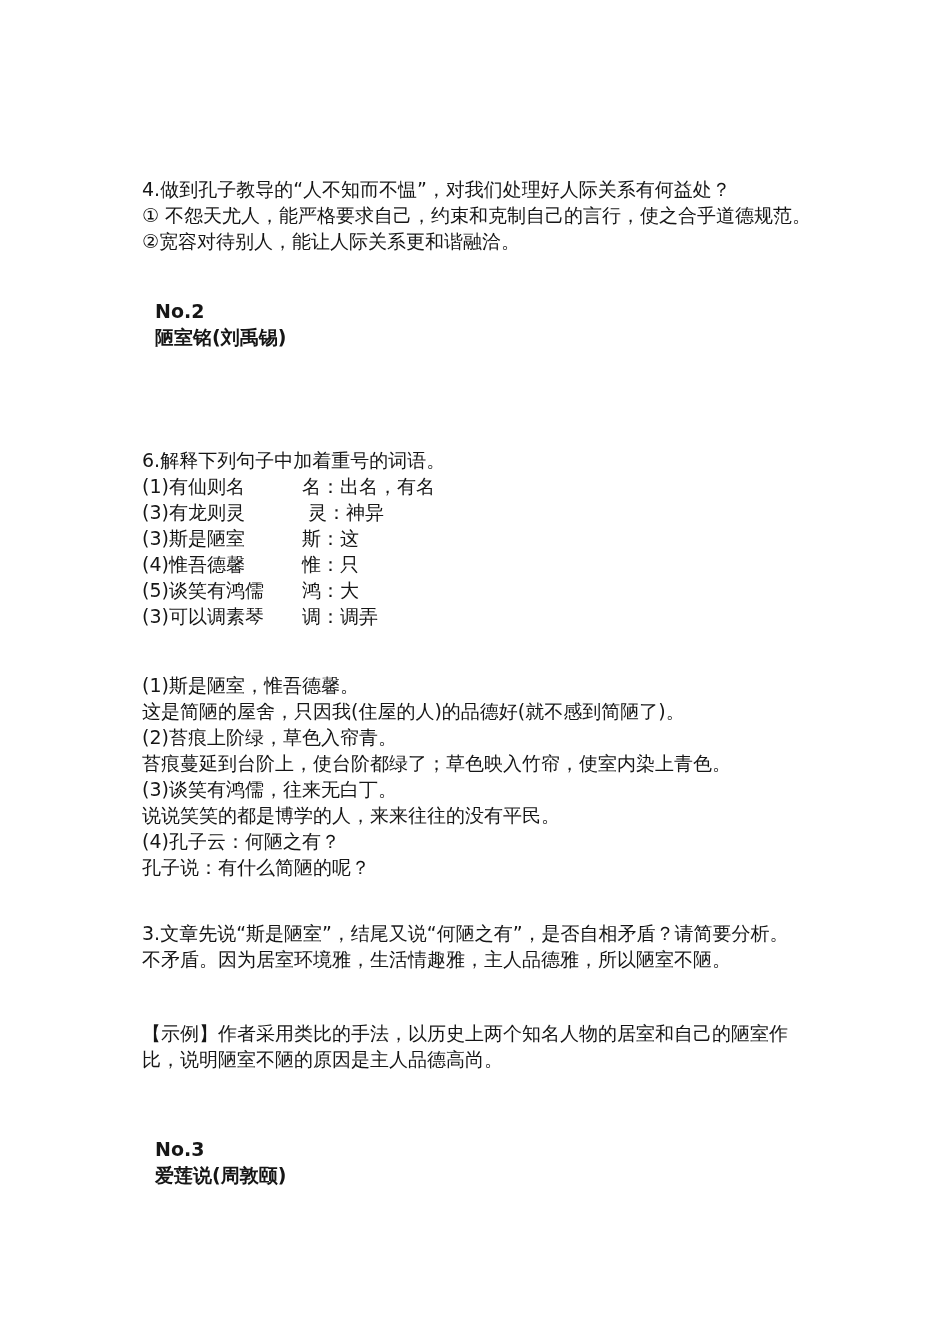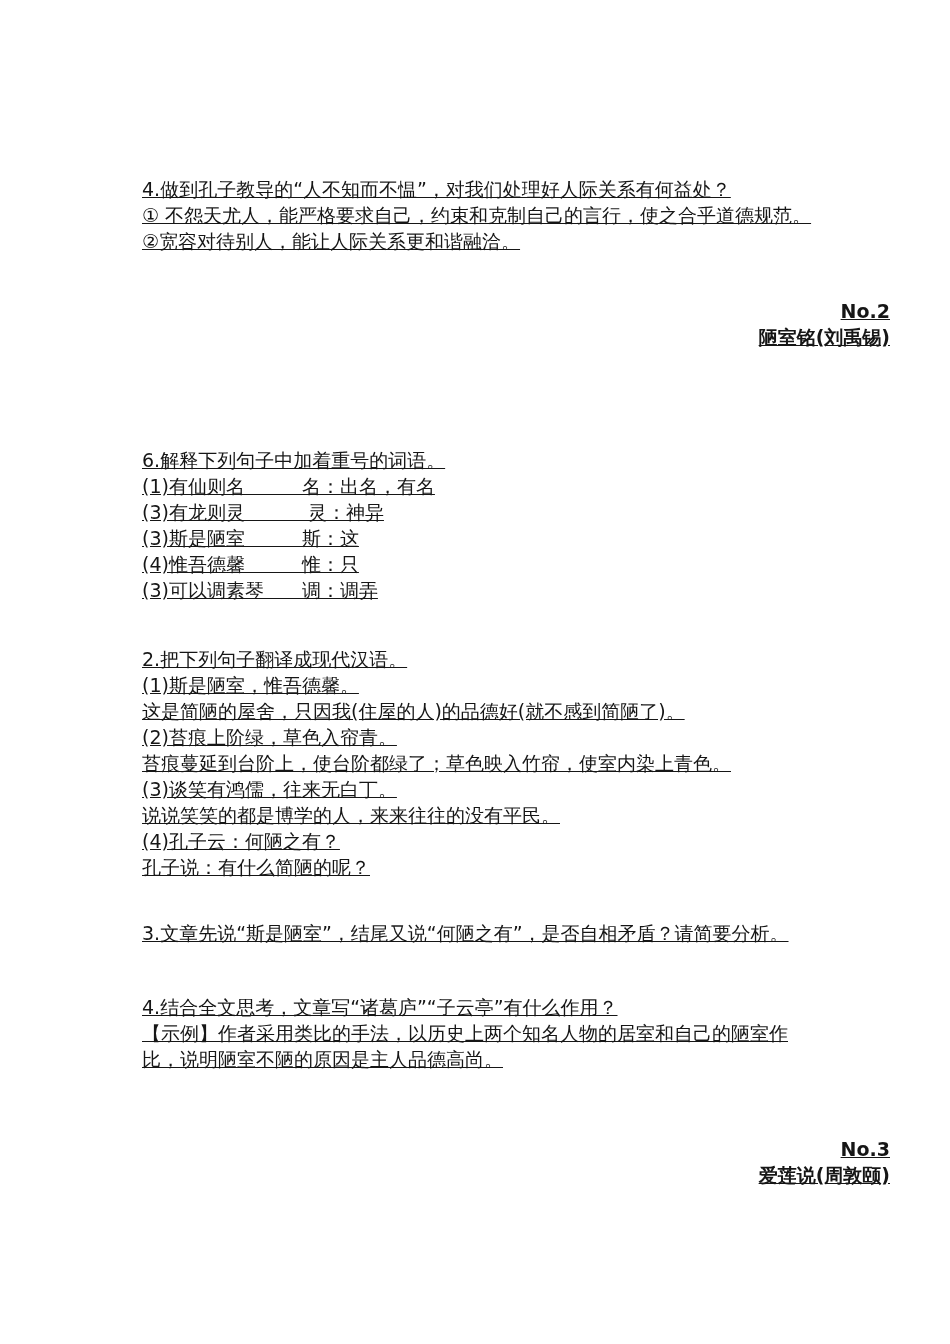--- a/index.html
+++ b/index.html
@@ -18,26 +18,24 @@
     .content {
       padding: 176px 60px 0 142px;
       color: #161616;
       font-size: 19px;
       line-height: 26px;
     }
     .block { margin: 0; }
     .line {
       white-space: pre-wrap;
       min-height: 26px;
-      text-decoration: underline;
     }
     .heading {
       font-weight: bold;
       padding-left: 13px;
-      text-align: right;
     }
     .heading .line { min-height: 26px; }
     .mt-no2      { margin-top: 44px; }
     .mt-q1       { margin-top: 97px; }
     .mt-q2       { margin-top: 43px; }
     .mt-q3       { margin-top: 40px; }
     .mt-q4       { margin-top: 48px; }
     .mt-no3      { margin-top: 64px; }
   </style>
 </head>
@@ -56,41 +54,41 @@
       <div class="line">No.2</div>
       <div class="line">陋室铭(刘禹锡)</div>
     </div>
 
     <div class="block mt-q1">
       <div class="line">6.解释下列句子中加着重号的词语。</div>
       <div class="line">(1)有仙则名　　　名：出名，有名</div>
       <div class="line">(3)有龙则灵　　　 灵：神异</div>
       <div class="line">(3)斯是陋室　　　斯：这</div>
       <div class="line">(4)惟吾德馨　　　惟：只</div>
+      <div class="line">(5)谈笑有鸿儒　　鸿：大</div>
       <div class="line">(3)可以调素琴　　调：调弄</div>
     </div>
 
     <div class="block mt-q2">
-      <div class="line">2.把下列句子翻译成现代汉语。</div>
       <div class="line">(1)斯是陋室，惟吾德馨。</div>
       <div class="line">这是简陋的屋舍，只因我(住屋的人)的品德好(就不感到简陋了)。</div>
       <div class="line">(2)苔痕上阶绿，草色入帘青。</div>
       <div class="line">苔痕蔓延到台阶上，使台阶都绿了；草色映入竹帘，使室内染上青色。</div>
       <div class="line">(3)谈笑有鸿儒，往来无白丁。</div>
       <div class="line">说说笑笑的都是博学的人，来来往往的没有平民。</div>
       <div class="line">(4)孔子云：何陋之有？</div>
       <div class="line">孔子说：有什么简陋的呢？</div>
     </div>
 
     <div class="block mt-q3">
       <div class="line">3.文章先说“斯是陋室”，结尾又说“何陋之有”，是否自相矛盾？请简要分析。</div>
+      <div class="line">不矛盾。因为居室环境雅，生活情趣雅，主人品德雅，所以陋室不陋。</div>
     </div>
 
     <div class="block mt-q4">
-      <div class="line">4.结合全文思考，文章写“诸葛庐”“子云亭”有什么作用？</div>
       <div class="line">【示例】作者采用类比的手法，以历史上两个知名人物的居室和自己的陋室作</div>
       <div class="line">比，说明陋室不陋的原因是主人品德高尚。</div>
     </div>
 
     <div class="block heading mt-no3">
       <div class="line">No.3</div>
       <div class="line">爱莲说(周敦颐)</div>
     </div>
 
   </div>

